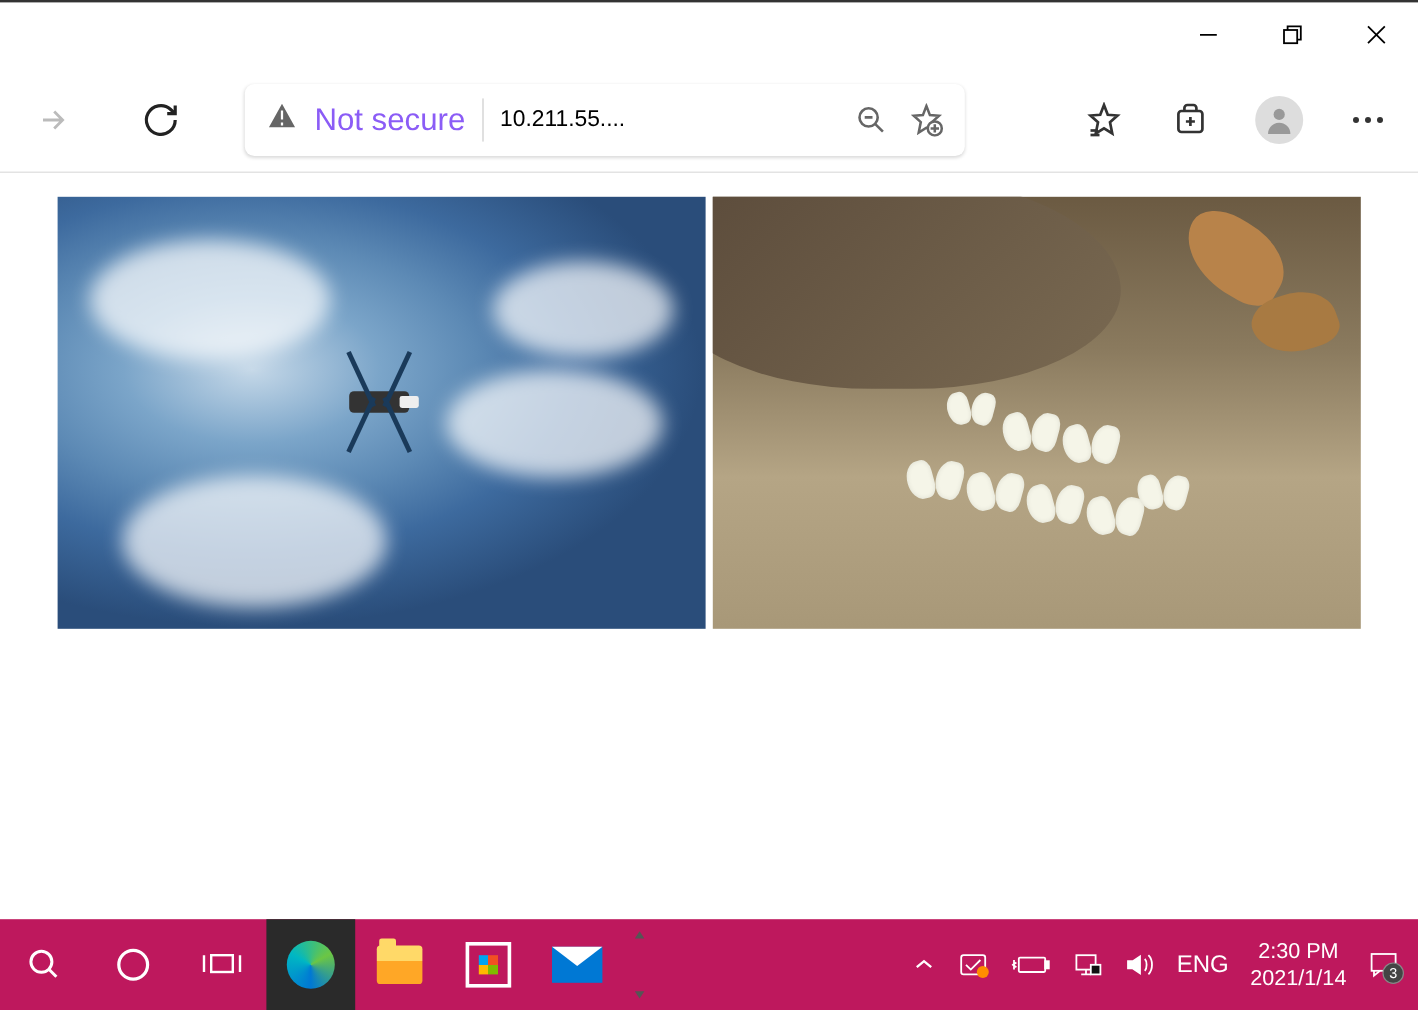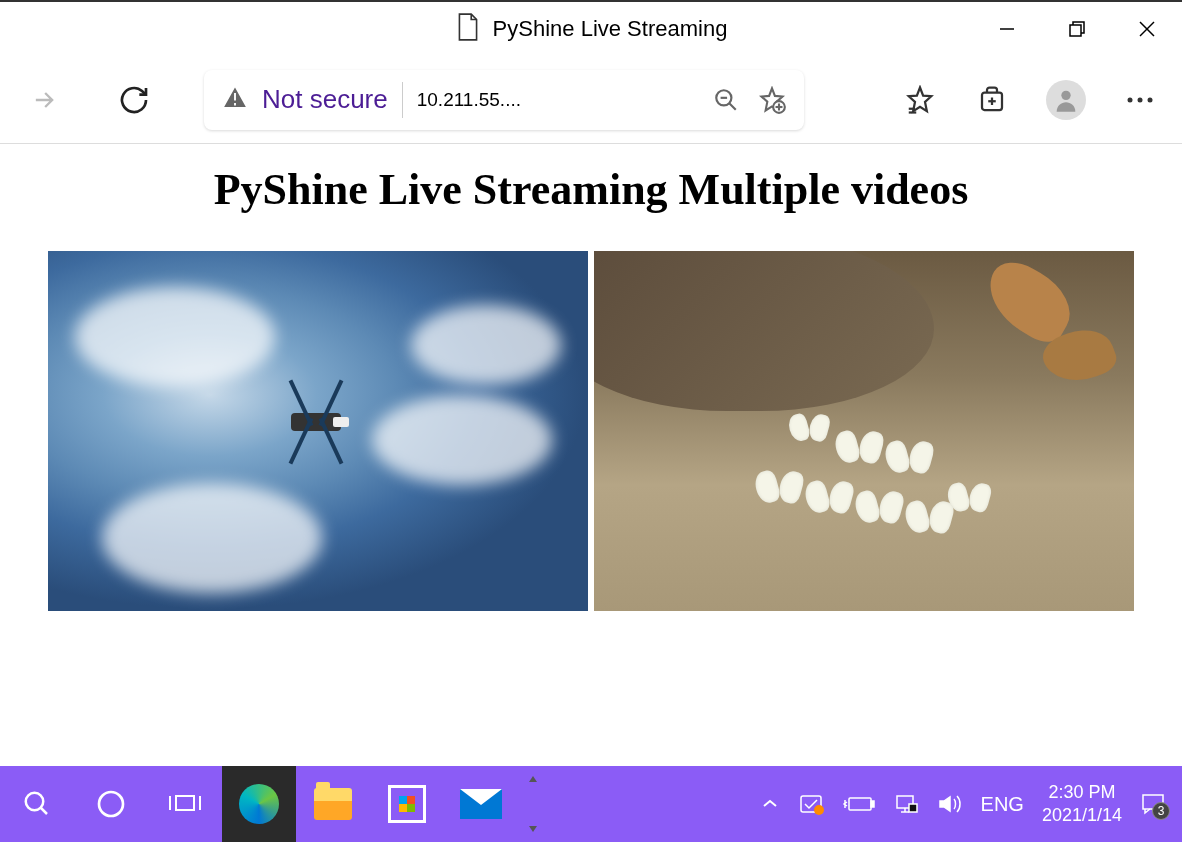--- a/index.html
+++ b/index.html
@@ -11,21 +11,21 @@
     .titlebar-title { font-size: 22px; color: #000; }
     .titlebar-controls { position: absolute; right: 0; top: 0; display: flex; height: 100%; }
     .titlebar-btn { width: 70px; display: flex; align-items: center; justify-content: center; }
     
     
     .toolbar { height: 88px; display: flex; align-items: center; padding: 0 24px; gap: 20px; border-bottom: 1px solid #ddd; background: #fff; }
     .nav-arrow { width: 40px; height: 40px; display: flex; align-items: center; justify-content: center; color: #aaa; }
     .refresh { width: 40px; height: 40px; display: flex; align-items: center; justify-content: center; color: #222; margin-left: 30px; }
     .addressbar { flex: 0 0 600px; height: 60px; background: #fff; border-radius: 8px; box-shadow: 0 1px 3px rgba(0,0,0,0.15); display: flex; align-items: center; padding: 0 16px; gap: 14px; margin-left: 30px; }
     .notsecure { display: flex; align-items: center; gap: 12px; }
-    .notsecure-text { font-size: 26px; color: #4c1d95; }
+    .notsecure-text { font-size: 26px; color: #8b5cf6; }
     .divider { width: 1px; height: 36px; background: #ccc; }
     .url { font-size: 19px; color: #000; flex: 1; overflow: hidden; white-space: nowrap; }
     .addr-icon { width: 32px; height: 32px; display: flex; align-items: center; justify-content: center; color: #555; }
     .toolbar-right { display: flex; align-items: center; gap: 36px; margin-left: auto; }
     .toolbar-icon { width: 36px; height: 36px; display: flex; align-items: center; justify-content: center; color: #333; }
     .avatar { width: 40px; height: 40px; border-radius: 50%; background: #ddd; display: flex; align-items: center; justify-content: center; }
     
     
     .page { padding: 20px 0; }
     .page-title { text-align: center; font-size: 44px; font-weight: bold; font-family: "Times New Roman", serif; margin-bottom: 36px; }
@@ -62,21 +62,21 @@
     .bf1 { bottom: 100px; left: 160px; }
     .bf2 { bottom: 90px; left: 210px; }
     .bf3 { bottom: 80px; left: 260px; }
     .bf4 { bottom: 70px; left: 310px; }
     .bf5 { bottom: 140px; left: 240px; }
     .bf6 { bottom: 130px; left: 290px; }
     .bf7 { bottom: 90px; left: 350px; transform: scale(0.9); }
     .bf8 { bottom: 160px; left: 190px; transform: scale(0.85); }
     
     
-    .taskbar { position: absolute; bottom: 0; left: 0; right: 0; height: 76px; background: #8b5cf6; display: flex; align-items: center; }
+    .taskbar { position: absolute; bottom: 0; left: 0; right: 0; height: 76px; background: #be185d; display: flex; align-items: center; }
     .task-items { display: flex; height: 100%; }
     .task-item { width: 74px; height: 100%; display: flex; align-items: center; justify-content: center; position: relative; }
     .task-item.active { background: #2a2a2a; }
     .task-sep { flex: 0 0 auto; display: flex; flex-direction: column; justify-content: space-between; height: 100%; width: 30px; padding: 8px 0; align-items: center; }
     .tray { margin-left: auto; display: flex; align-items: center; gap: 18px; padding-right: 16px; color: #fff; height: 100%; }
     .tray-icon { display: flex; align-items: center; justify-content: center; }
     .lang { font-size: 20px; color: #fff; }
     .datetime { text-align: center; font-size: 18px; line-height: 1.3; }
     .notif-badge { position: relative; }
     .notif-count { position: absolute; bottom: -4px; right: -4px; width: 18px; height: 18px; border-radius: 50%; background: #444; color: #fff; font-size: 12px; display: flex; align-items: center; justify-content: center; border: 1px solid #888; }
@@ -87,29 +87,20 @@
     .explorer-icon::before { content: ''; position: absolute; top: -6px; left: 2px; width: 14px; height: 8px; background: #ffd968; border-radius: 2px 2px 0 0; }
     .store-icon { width: 38px; height: 38px; border: 3px solid #fff; position: relative; }
     .store-icon::after { content: ''; position: absolute; top: 8px; left: 8px; width: 16px; height: 16px; background: conic-gradient(#f25022 0 25%, #7fba00 25% 50%, #ffb900 50% 75%, #00a4ef 75% 100%); }
     .mail-icon { width: 42px; height: 30px; background: #0078d4; position: relative; }
     .mail-icon::after { content: ''; position: absolute; top: 0; left: 0; border-left: 21px solid transparent; border-right: 21px solid transparent; border-top: 16px solid #fff; }
   </style>
 </head>
 <body>
 
 <div class="titlebar">
-  <div class="titlebar-center">
-    <span>
-      <svg width="26" height="30" viewBox="0 0 24 28" fill="none" stroke="#333" stroke-width="1.5">
-          <path d="M4 2h11l5 5v19H4z"></path>
-          <path d="M15 2v5h5"></path>
-        </svg>
-    </span>
-    <span class="titlebar-title">PyShine Live Streaming</span>
-  </div>
   <div class="titlebar-controls">
     <div class="titlebar-btn">
       <svg width="20" height="20" viewBox="0 0 20 20">
           <line x1="3" y1="10" x2="17" y2="10" stroke="#000" stroke-width="1.5"></line>
         </svg>
     </div>
     <div class="titlebar-btn">
       <svg width="18" height="18" viewBox="0 0 18 18" fill="none" stroke="#000" stroke-width="1.5">
           <rect x="2" y="5" width="11" height="11"></rect>
           <path d="M5 5V2h11v11h-3"></path>
@@ -189,21 +180,20 @@
       <svg width="28" height="8" viewBox="0 0 28 8">
           <circle cx="4" cy="4" r="2.5" fill="#333"></circle>
           <circle cx="14" cy="4" r="2.5" fill="#333"></circle>
           <circle cx="24" cy="4" r="2.5" fill="#333"></circle>
         </svg>
     </div>
   </div>
 </div>
 
 <div class="page">
-  <h1 class="page-title">PyShine Live Streaming Multiple videos</h1>
   <div class="videos">
     <div class="video video-earth">
       <div class="cloud cloud1"></div>
       <div class="cloud cloud2"></div>
       <div class="cloud cloud3"></div>
       <div class="cloud cloud4"></div>
       <div class="satellite">
         <div class="sat-body"></div>
         <div class="sat-panel tl"></div>
         <div class="sat-panel tr"></div>

